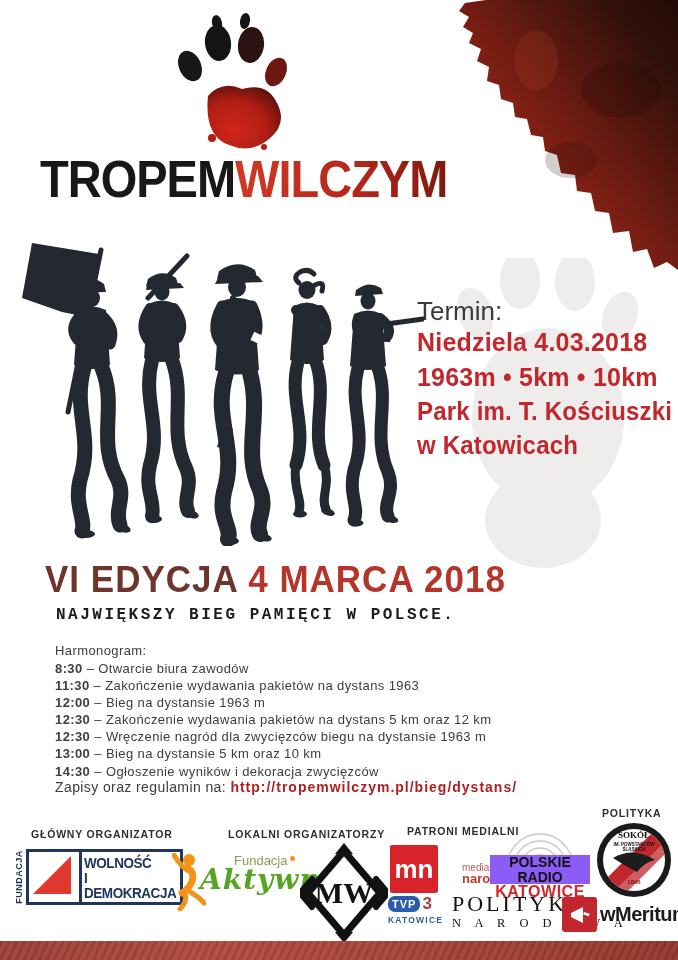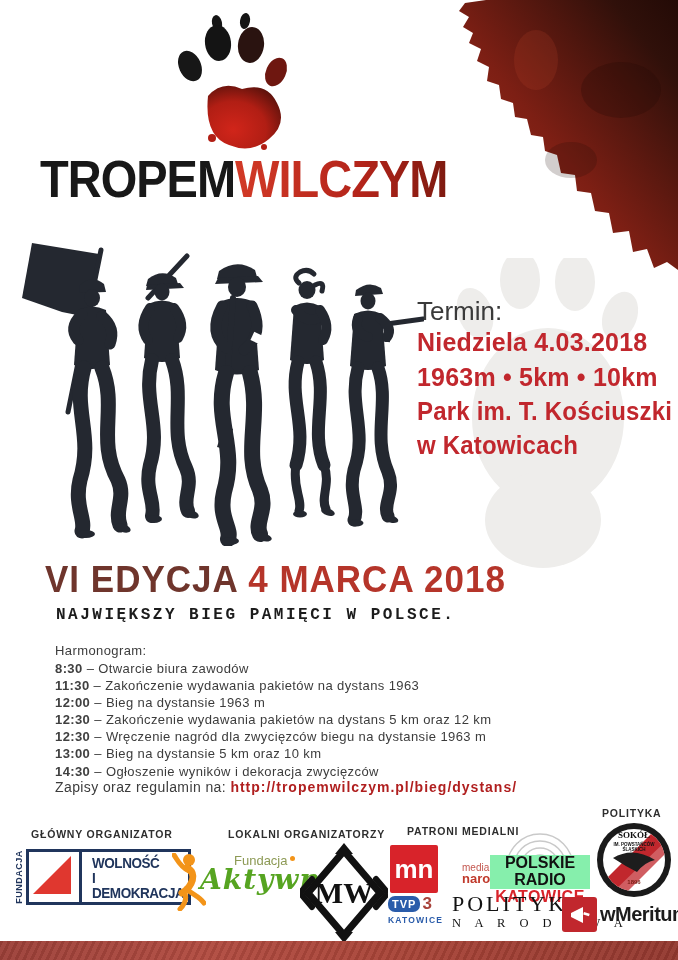--- a/index.html
+++ b/index.html
@@ -43,37 +43,37 @@
   
   .sect-label{font-size:10.5px;font-weight:700;color:#2e2e2e;letter-spacing:.8px;white-space:nowrap;}
   .wid{left:13px;top:849px;display:flex;align-items:stretch;height:56px;}
   .wid .vert{width:13px;position:relative;}
   .wid .vert span{position:absolute;left:-21px;top:23px;transform:rotate(-90deg);
                   font-size:9px;font-weight:900;color:#20355c;letter-spacing:.5px;}
   .wid .box1{width:50px;height:50px;border:3px solid #20355c;background:#fff;position:relative;}
   .wid .tri{position:absolute;left:4px;top:4px;width:38px;height:38px;background:#e0372f;
             clip-path:polygon(0% 100%,100% 100%,100% 0%);}
   .wid .box2{width:96px;height:50px;border:3px solid #20355c;border-left:none;background:#fff;
-             display:flex;flex-direction:column;justify-content:center;padding-left:10px;}
+             display:flex;flex-direction:column;justify-content:center;padding-left:2px;}
   .wid .box2 div{font-size:15px;font-weight:900;color:#20355c;line-height:1.0;
                  transform:scaleX(.9);transform-origin:left;letter-spacing:-.5px;}
   .aktywni{left:172px;top:851px;width:132px;height:62px;}
   .aktywni .fundacja{position:absolute;left:62px;top:2px;font-size:13px;color:#8d9a55;}
   .aktywni .dot{position:absolute;left:118px;top:5px;width:5px;height:5px;border-radius:50%;background:#f39419;}
   .aktywni .name{position:absolute;left:28px;top:12px;font-family:"DejaVu Serif",serif;
                  font-style:italic;font-weight:700;font-size:28px;color:#56a421;letter-spacing:1px;}
   .mn-block{left:390px;top:845px;display:flex;align-items:flex-end;}
   .mn-sq{width:48px;height:48px;background:#d8232a;border-radius:2px;color:#fff;
          font-weight:700;font-size:26px;display:flex;align-items:center;justify-content:center;}
   .mn-txt{margin-left:24px;line-height:.95;padding-bottom:8px;}
   .mn-txt .m1{font-size:10px;color:#c4574f;}
   .mn-txt .m2{font-size:13px;font-weight:700;color:#c0392b;}
   .radio{left:487px;top:833px;width:106px;height:68px;}
   .radio .txt{position:absolute;left:3px;top:22px;text-align:center;width:100px;line-height:1.05;}
-  .radio .r1{font-size:16px;font-weight:800;color:#111;background:#86efac;}
+  .radio .r1{font-size:14px;font-weight:800;color:#111;background:#8b5cf6;}
   .radio .r2{font-size:16px;font-weight:900;color:#d8232a;background:#fff;letter-spacing:.5px;}
   .tvp{left:388px;top:894px;width:62px;}
   .tvp .boxes{display:flex;align-items:center;}
   .tvp .tvpbox{background:#2a5caa;color:#fff;font-weight:700;font-size:11px;padding:2px 4px;
                border-radius:7px;letter-spacing:1px;}
   .tvp .three{color:#a8423a;font-weight:900;font-size:17px;margin-left:2px;}
   .tvp .city{font-size:8.5px;font-weight:900;color:#2a5caa;letter-spacing:1.2px;margin-top:1px;}
   .polityka{left:452px;top:893px;text-align:left;font-family:"Liberation Serif",serif;color:#121212;line-height:1;}
   .polityka .p1{font-size:22px;letter-spacing:3px;}
   .polityka .p2{font-size:12.5px;letter-spacing:5.5px;margin-top:2px;}

